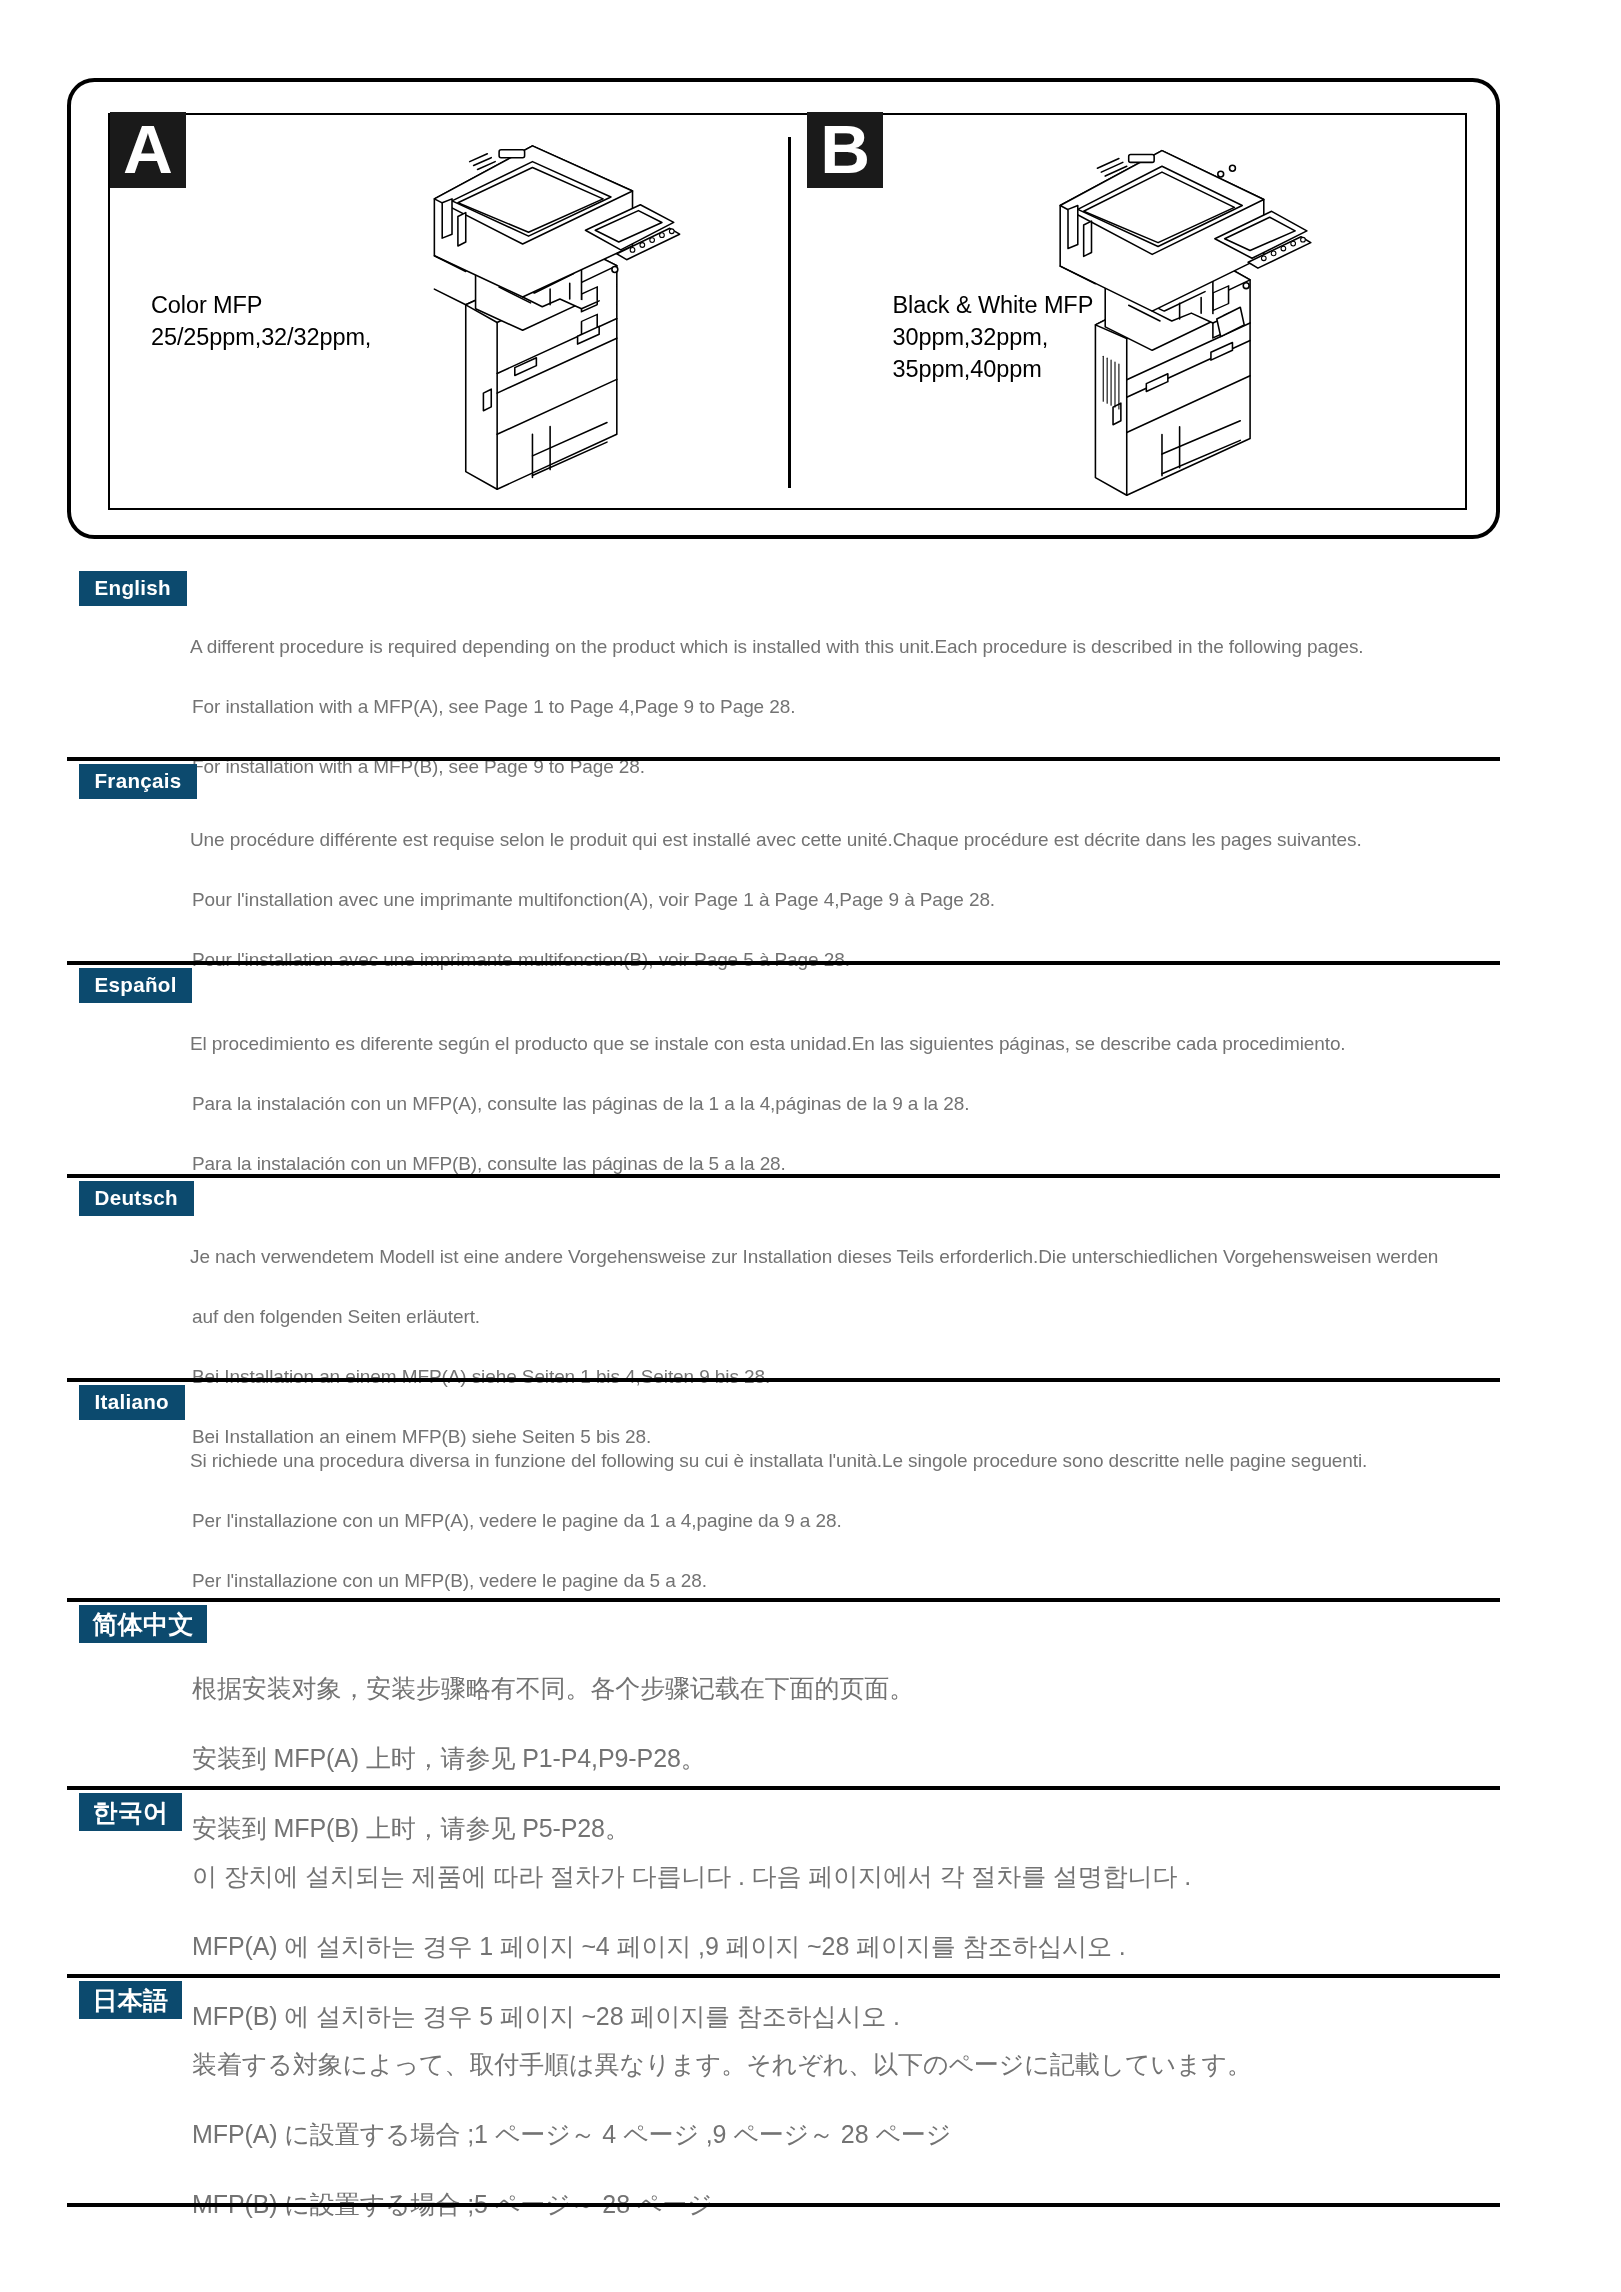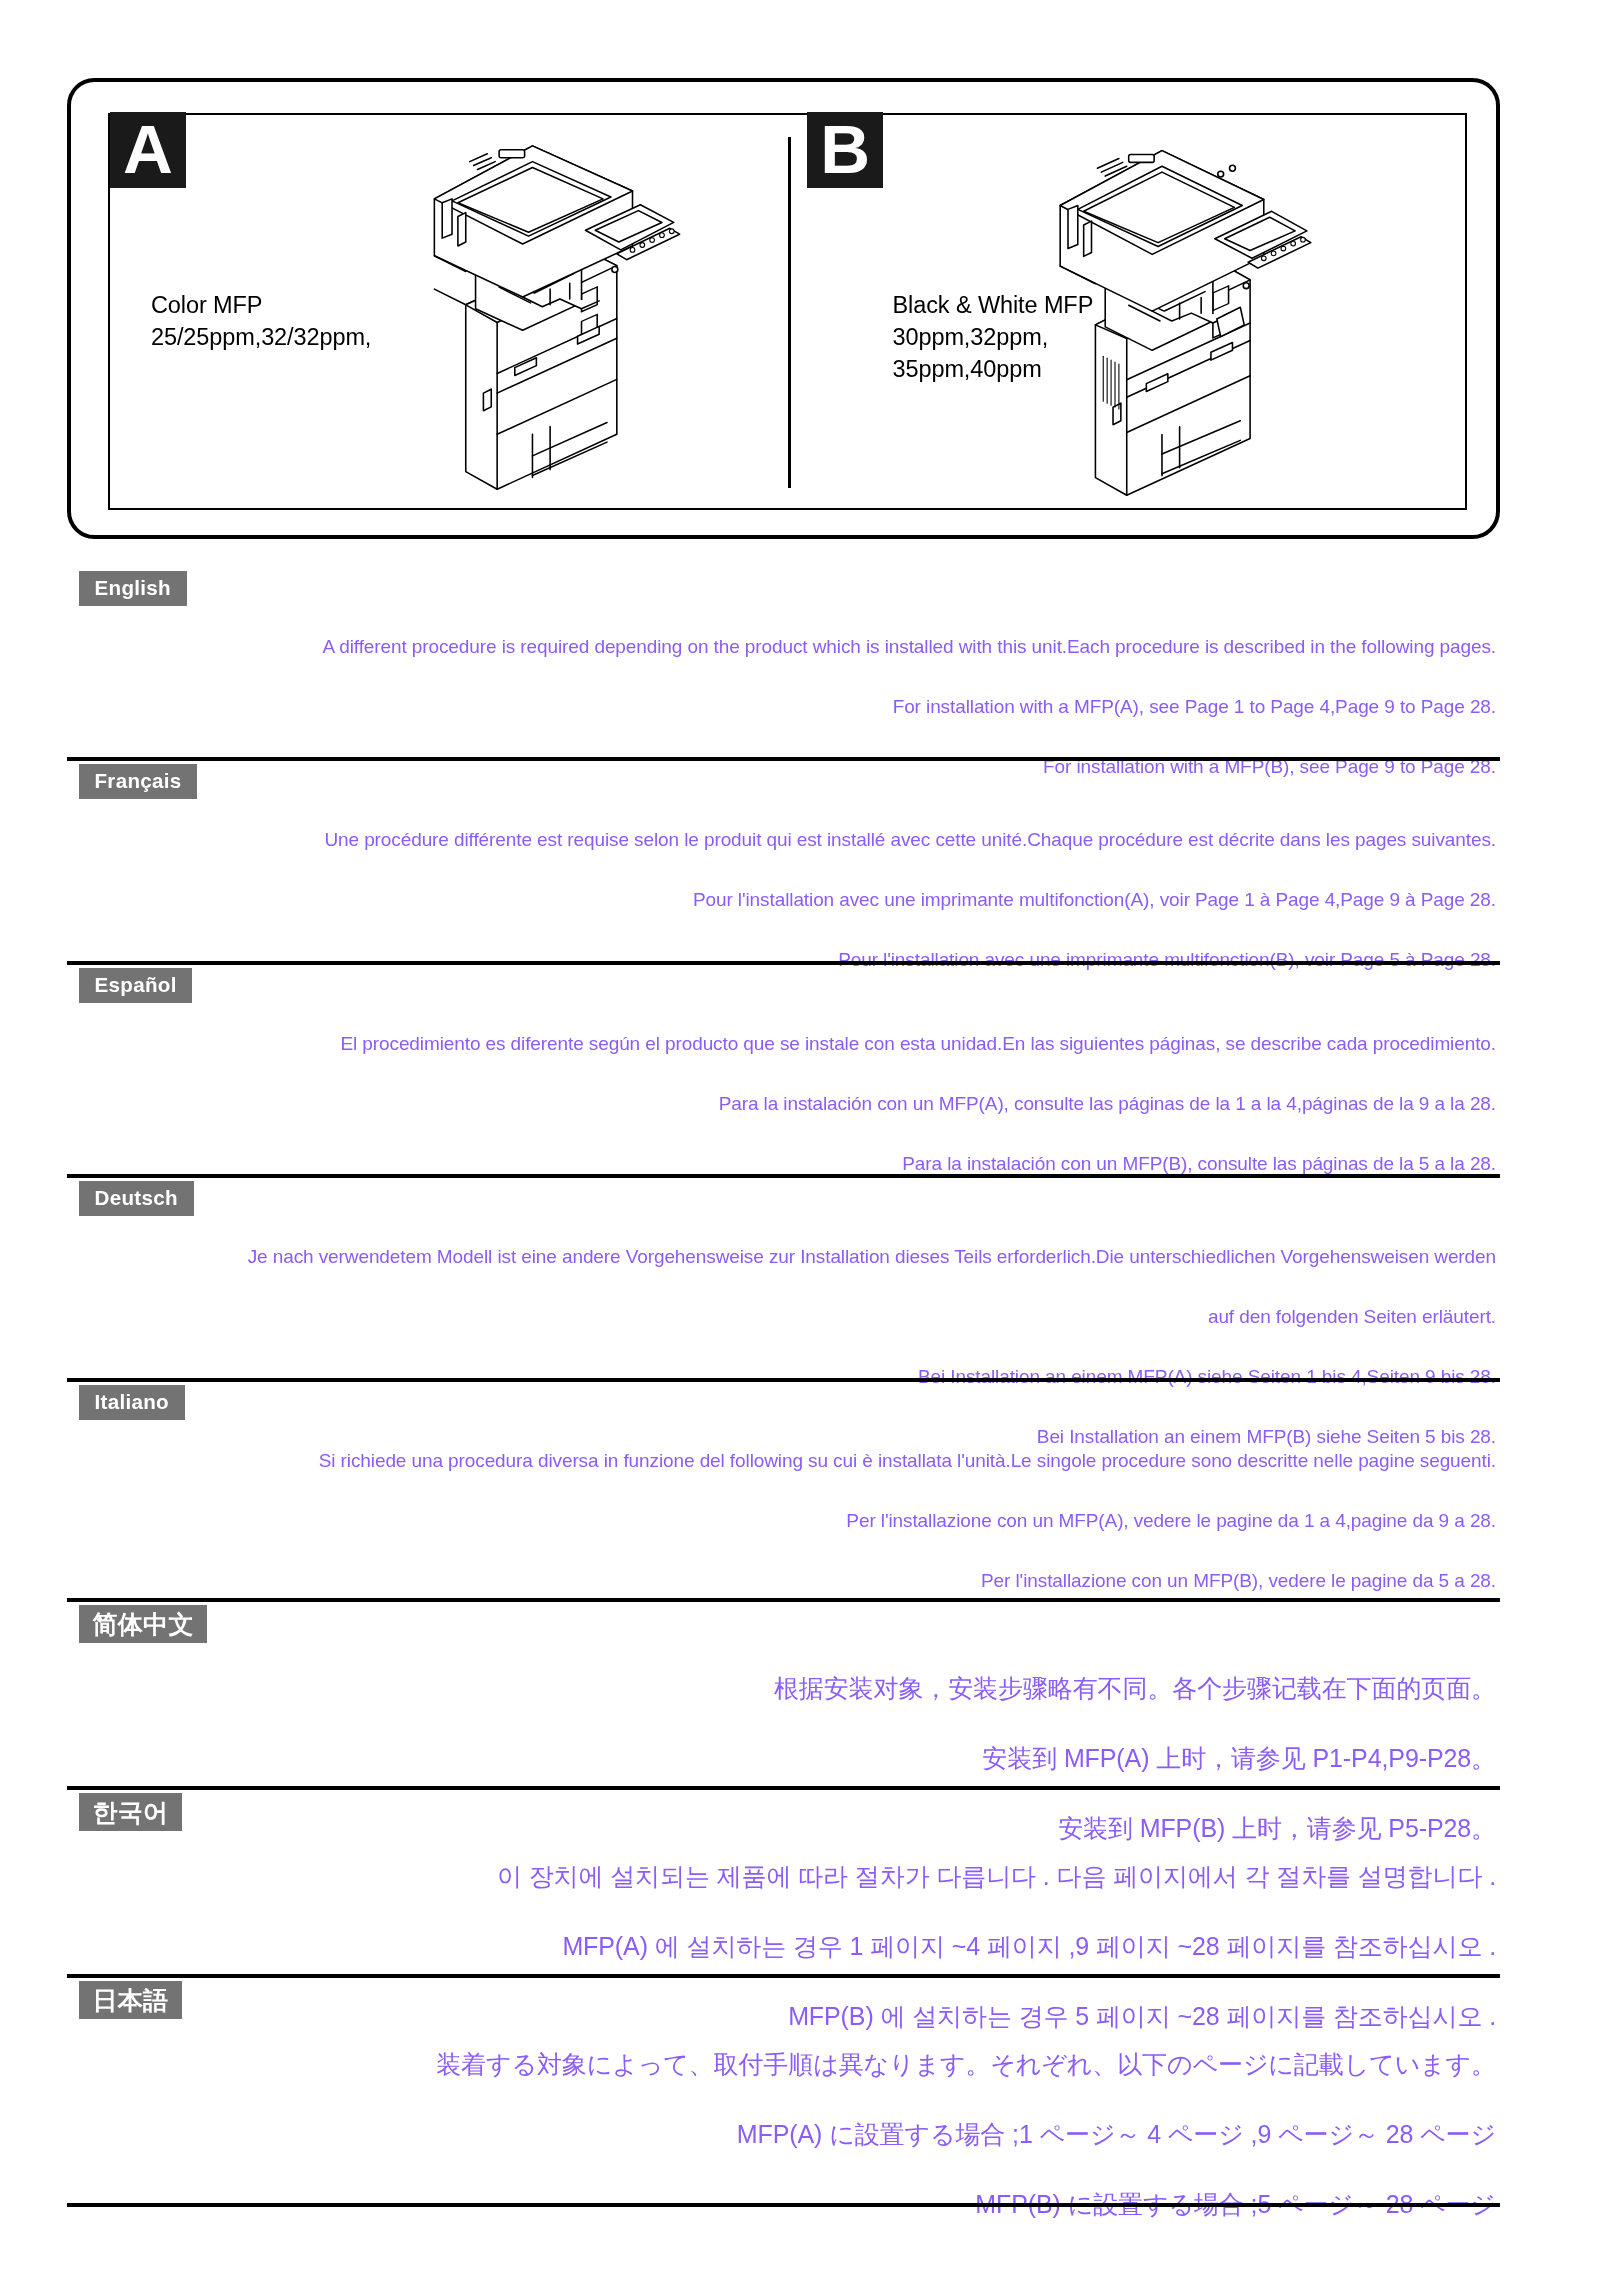--- a/index.html
+++ b/index.html
@@ -99,44 +99,43 @@
     left: 0;
     top: 0;
     width: 1433px;
     height: 3.9px;
     background: #000;
   }
   .lang-tag {
     position: absolute;
     left: 11.8px;
     top: 6.9px;
-    background: #737373;
+    background: #0c4a6e;
     color: #fff;
     font-size: 20.6px;
     font-weight: bold;
     padding: 5.9px 15.7px 6.9px 15.7px;
     line-height: 22.5px;
     letter-spacing: 0.3px;
     white-space: nowrap;
   }
   .lang-tag.cjk {
     font-size: 25px;
     padding: 7.8px 13.7px 7.8px 13.7px;
   }
   .lang-body {
     position: absolute;
     left: 125px;
     top: 38px;
     width: 1304px;
     font-size: 19px;
     line-height: 30px;
-    color: #8b5cf6;
+    color: #737373;
     white-space: pre-line;
     letter-spacing: -0.1px;
-    text-align: right;
   }
   .lang-body .first-line {
     display: block;
     margin-left: -2px;
   }
   .lang-body .line {
     display: block;
     margin-left: 0;
   }
   .lang-body.cjk {

